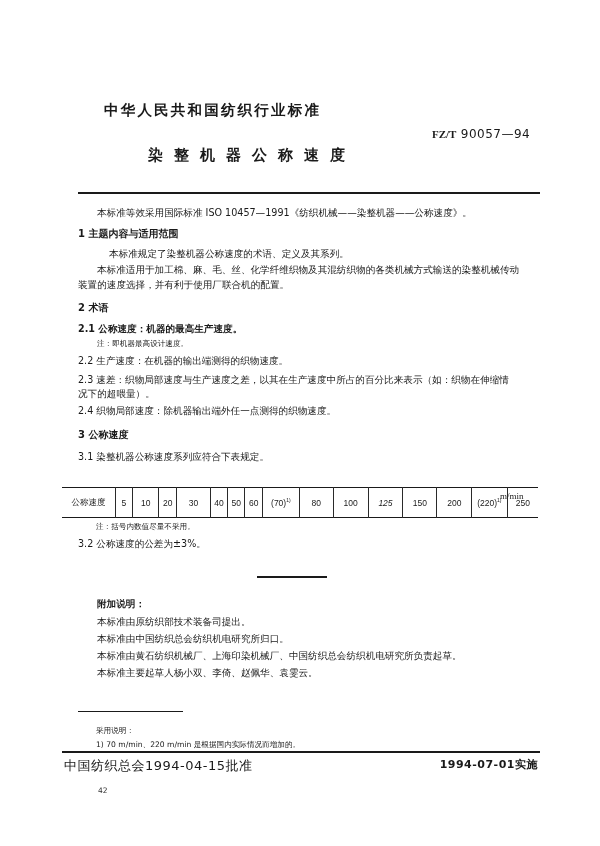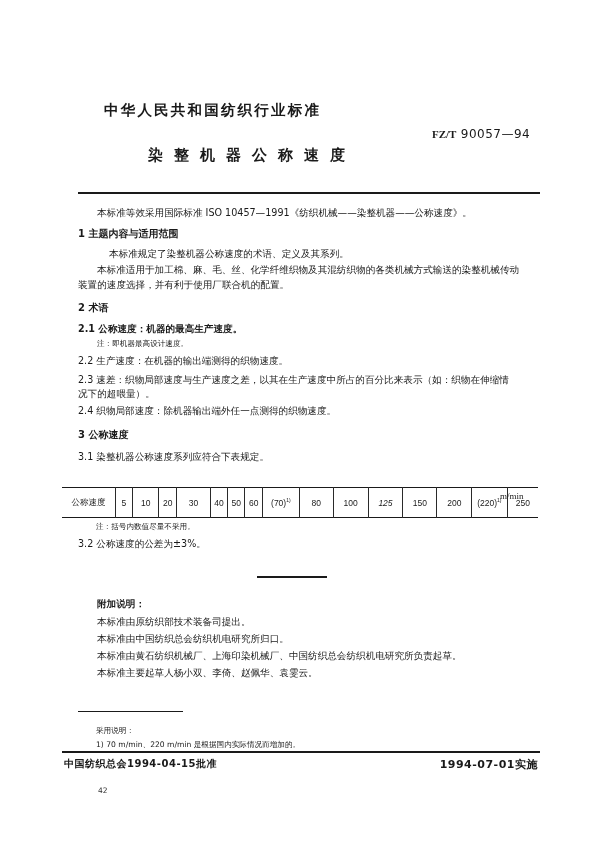--- a/index.html
+++ b/index.html
@@ -24,21 +24,21 @@
       font-size: 8.5px; font-family: "Liberation Sans", sans-serif;
     }
     table.speeds td {
       border-left: 1px solid #2a2a2a; height: 29px; text-align: center; padding: 0;
     }
     table.speeds td:first-child { border-left: none; font-family: "DejaVu Sans", sans-serif; font-size: 8.5px; }
     sup { font-size: 5px; vertical-align: top; position: relative; top: -1px; }
     .rule-mid { left: 257px; top: 576px; width: 70px; height: 1.5px; background: #1a1a1a; }
     .rule-foot { left: 78px; top: 711px; width: 105px; height: 1px; background: #1a1a1a; }
     .rule-bottom { left: 62px; top: 751px; width: 478px; height: 1.5px; background: #1a1a1a; }
-    .f-left { left: 64px; top: 757px; font-size: 10px; font-weight: bold; letter-spacing: 0.5px; }
+    .f-left { left: 64px; top: 757px; font-size: 13px; font-weight: normal; letter-spacing: 0.5px; }
     .f-right { right: 62px; top: 757px; font-size: 11px; font-weight: bold; letter-spacing: 0.5px; }
     .pgnum { left: 98px; top: 786px; font-size: 7.5px; color: #333; }
   </style>
 </head>
 <body>
 
 <div>
 
   <div class="abs t-org">中华人民共和国纺织行业标准</div>
   <div class="abs t-code">

